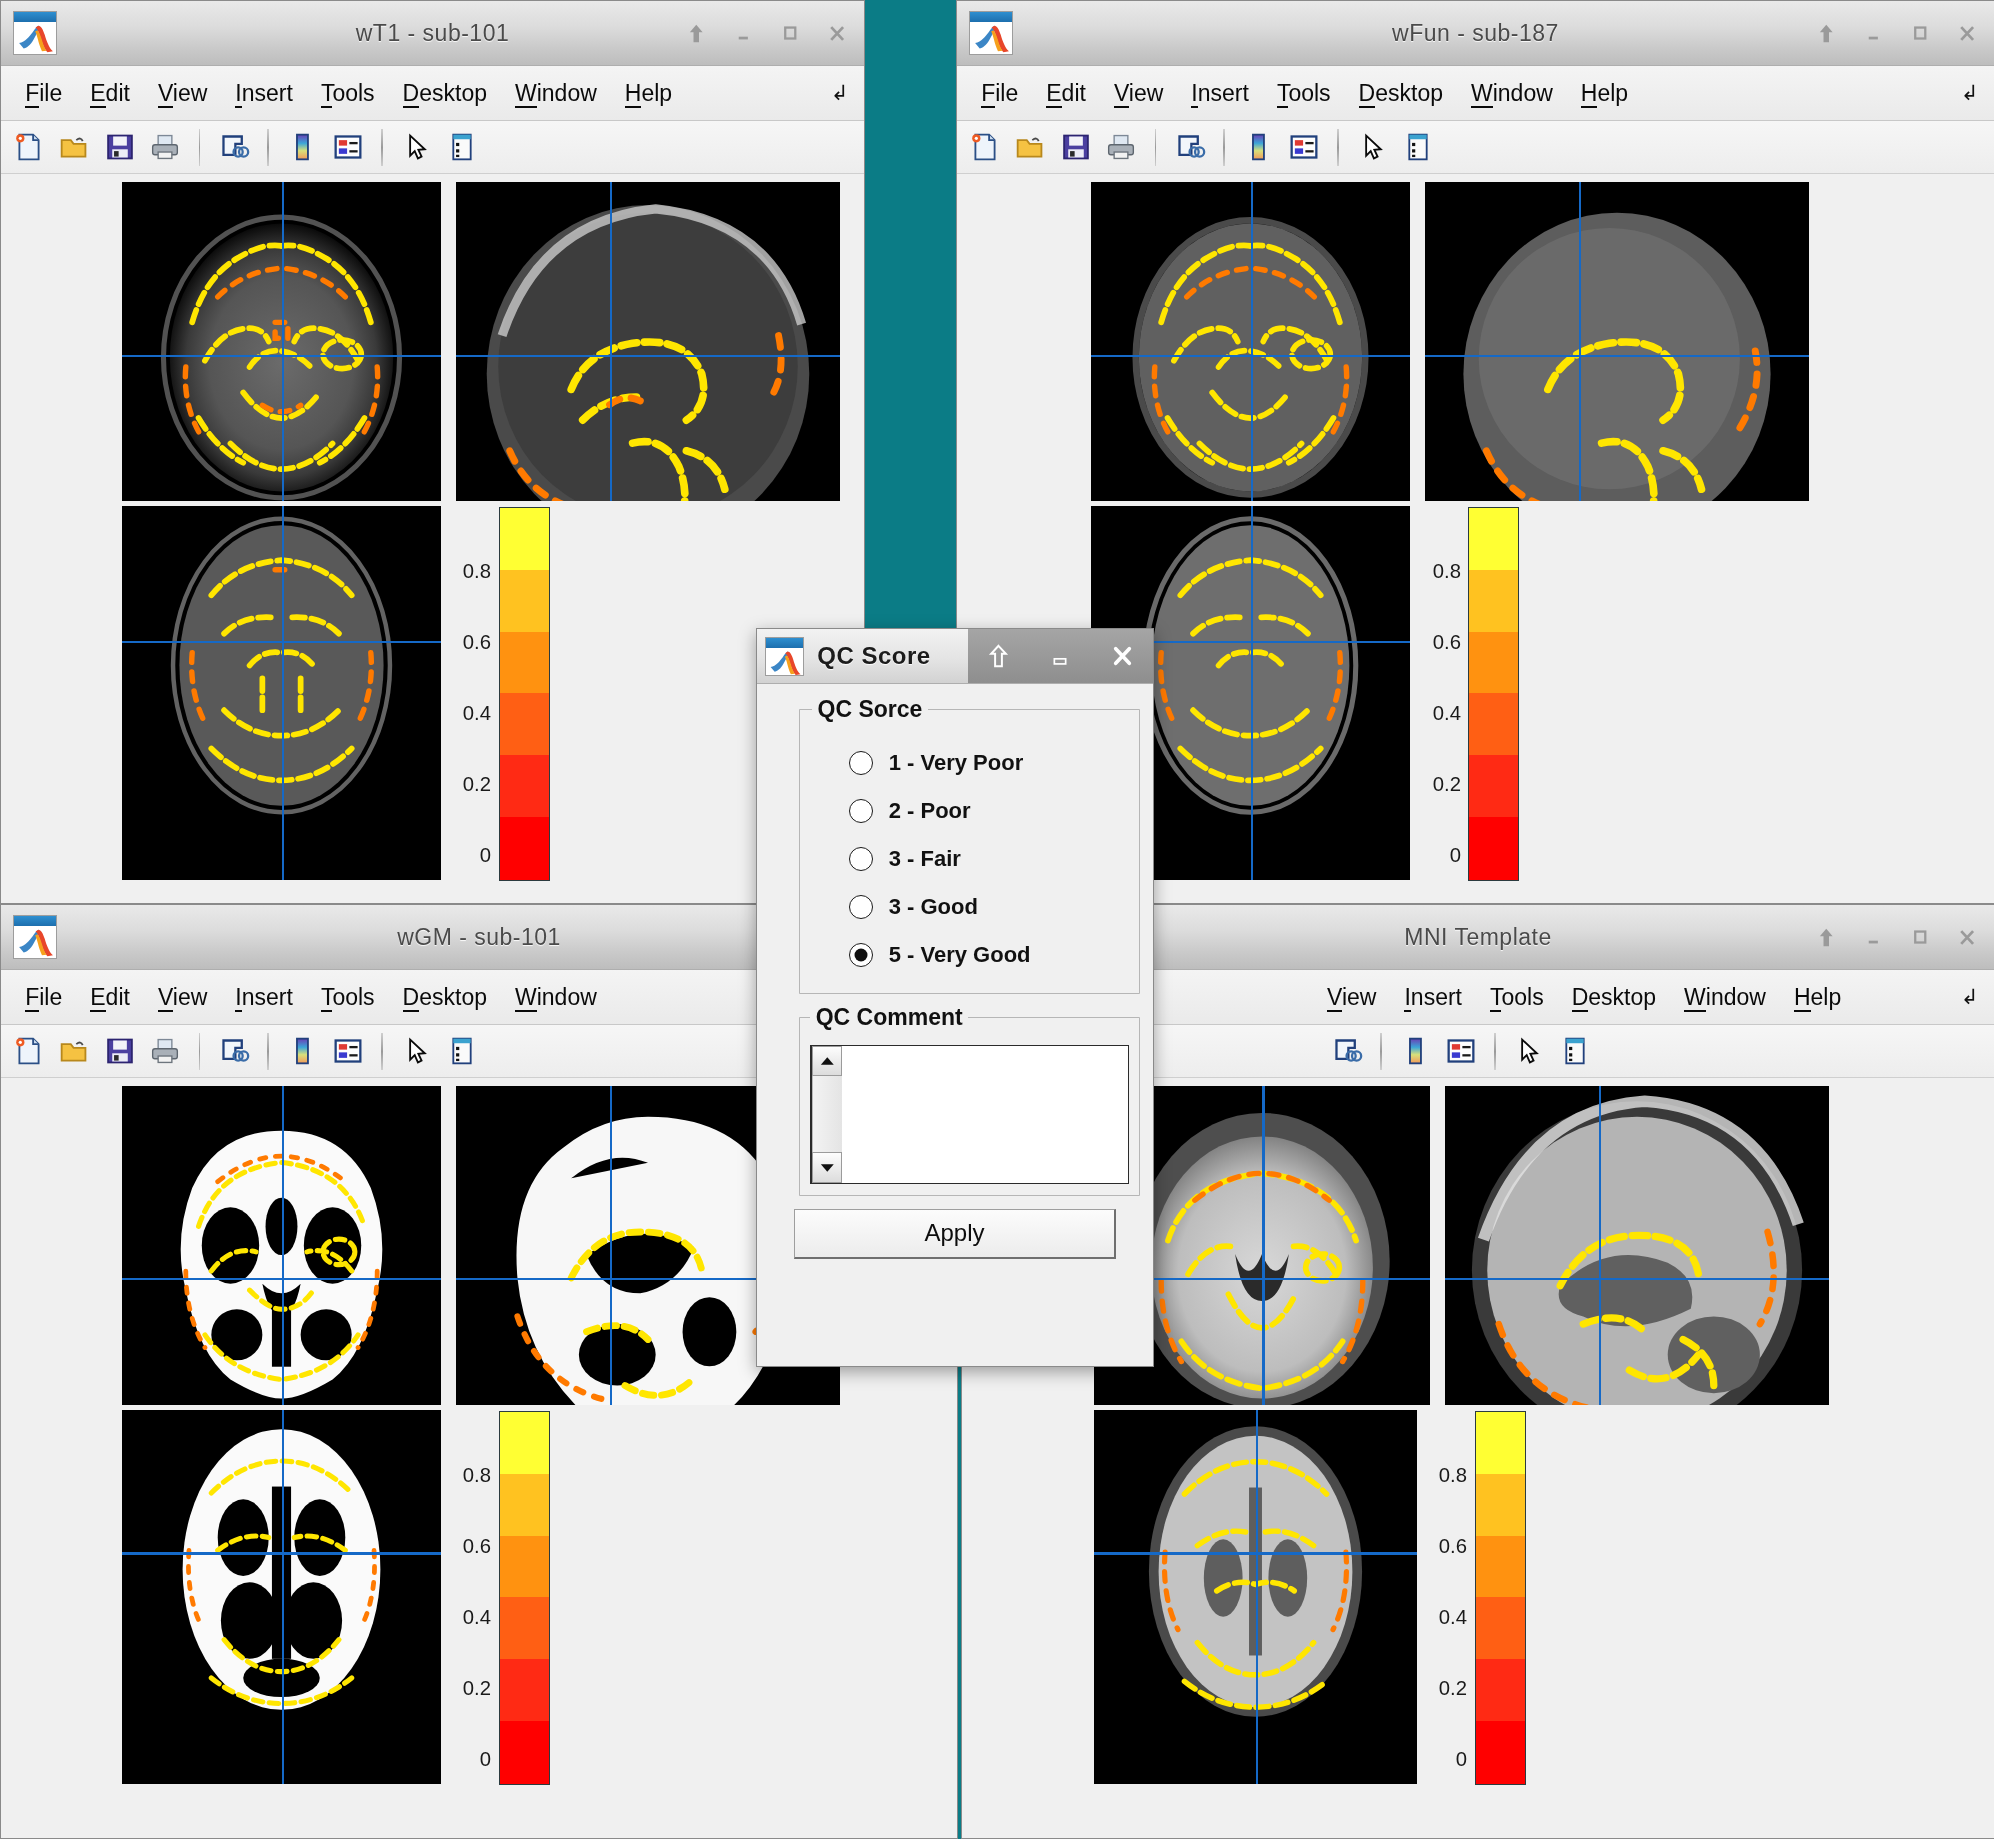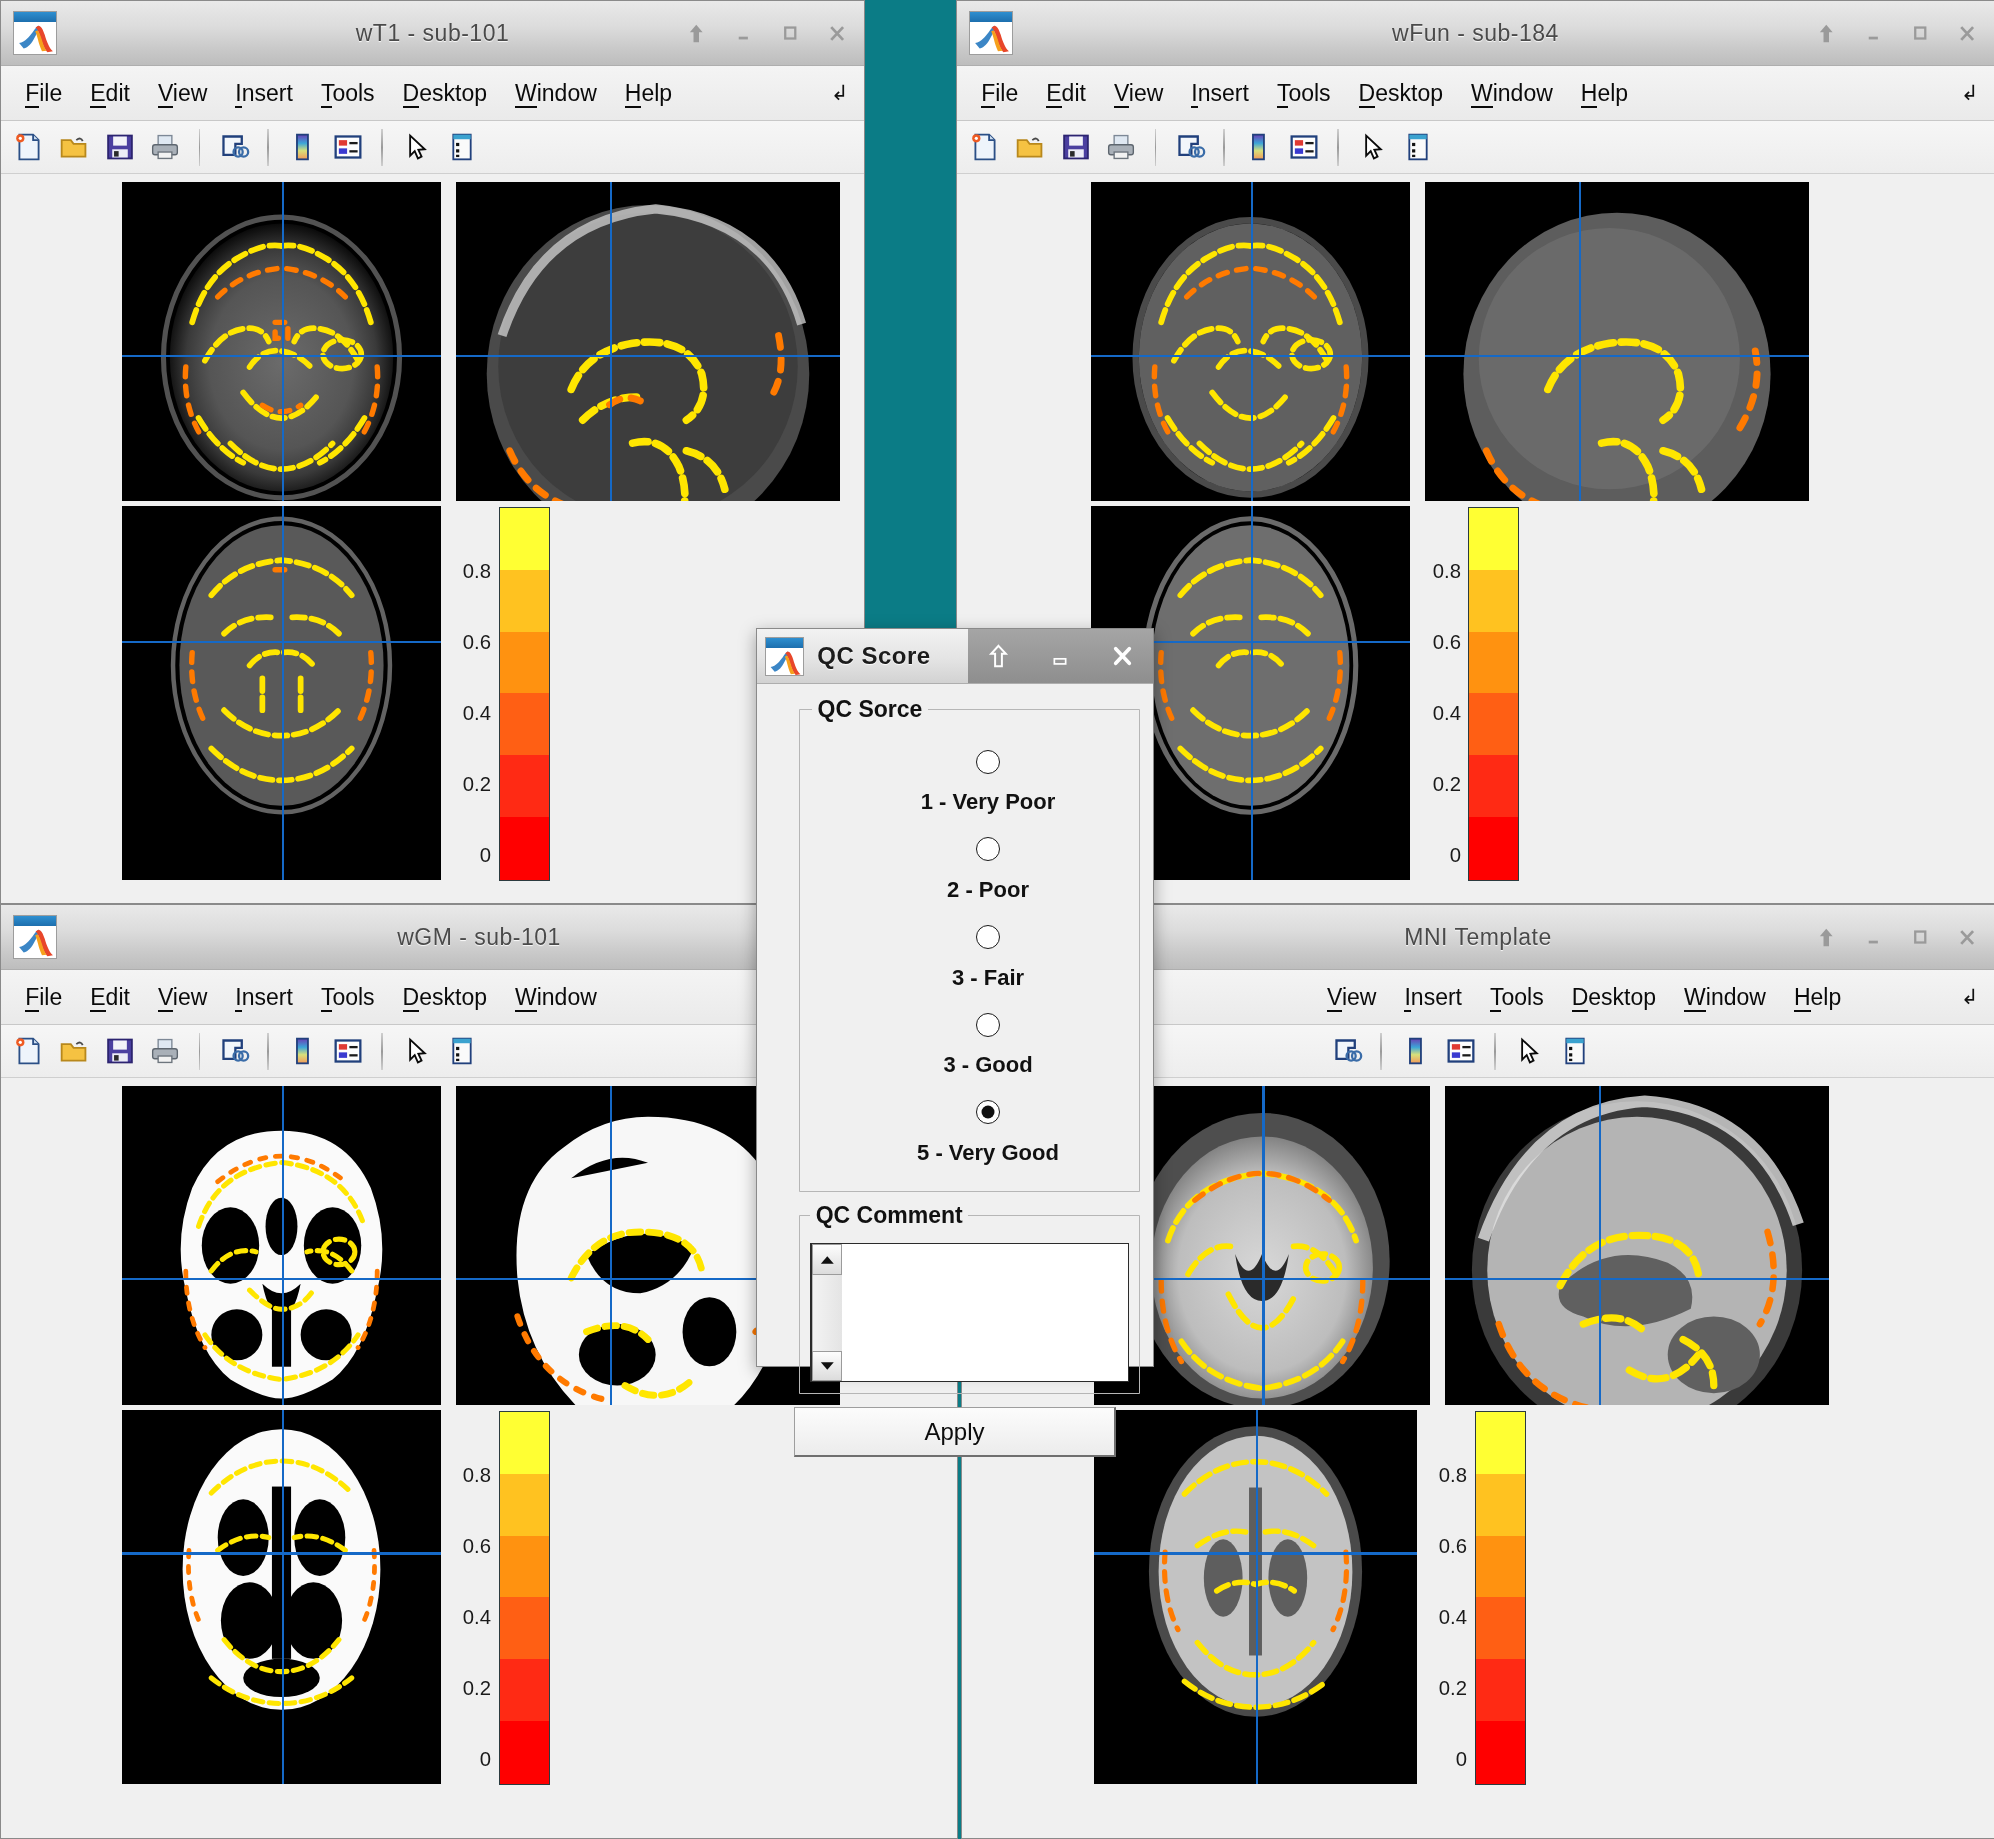--- a/index.html
+++ b/index.html
@@ -120,21 +120,21 @@
     position:absolute; right:0; top:0; bottom:0; width:185px;
     background:linear-gradient(to bottom,#a5a5a5,#8e8e8e);
     display:flex; align-items:center; justify-content:space-around;
   }
   .qc-body { padding:12px 13px 13px 13px; display:flex; flex-direction:column; gap:10.2px;}
   fieldset {
     border:1.4px solid #b6b6b6; border-radius:0.9px;
     padding:15.7px 12px 14px 12px; position:relative;margin-left:29px;
   }
   legend { font-size:23px; font-weight:bold; color:#111; padding:0 5.5px; }
-  .radio-row { display:flex; align-items:center; gap:15.7px; padding:11px 0 11px 37px;flex-direction:column; }
+  .radio-row { display:flex; align-items:center; gap:15.7px; padding:11px 0 11px 37px; }
   .radio {
     width:24px; height:24px; border:1.8px solid #1a1a1a; border-radius:50%;
     background:#fff; flex:0 0 auto; position:relative;
   }
   .radio.on::after {
     content:""; position:absolute; left:50%; top:50%;
     width:13px; height:13px; background:#111; border-radius:50%;
     transform:translate(-50%,-50%);
   }
   .radio-label { font-size:22px; color:#111; font-weight:bold; white-space:nowrap; }
@@ -384,21 +384,21 @@
 
 <div class="fig" id="win-wfun" style="left:956px; top:0px; width:1039px; height:904px;">
   <div class="titlebar">
     <div class="applogo">
       <svg width="39" height="32" viewBox="0 0 84 70">
         <path d="M4 46 C18 44 26 32 34 22 C38 16 42 10 46 8 L52 14 C46 18 42 26 38 34 C32 46 24 56 14 58 Z" fill="#3b86c6"></path>
         <path d="M46 8 C52 8 56 16 60 28 C64 42 70 58 78 64 L66 66 C58 58 54 44 50 32 C47 22 44 14 40 12 Z" fill="#e8462a"></path>
         <path d="M44 18 C48 22 51 30 54 40 C56 48 60 58 64 63 L54 64 C50 56 47 46 45 38 C43 30 41 24 39 21 Z" fill="#f6a01c"></path>
       </svg>
     </div>
-    <div class="wintitle">wFun - sub-184</div>
+    <div class="wintitle">wFun - sub-187</div>
     <div class="wincontrols">
       <div class="wbtn">
           <svg width="18.5" height="21" viewBox="0 0 40 46">
             <path d="M20 4 L34 20 H26 V42 H14 V20 H6 Z" fill="#9a9a9a"></path>
           </svg>
         </div>
       <div class="wbtn">
           <svg width="16.6" height="21" viewBox="0 0 36 46">
             <rect x="8" y="30" width="20" height="6" fill="#9a9a9a"></rect>
           </svg>

